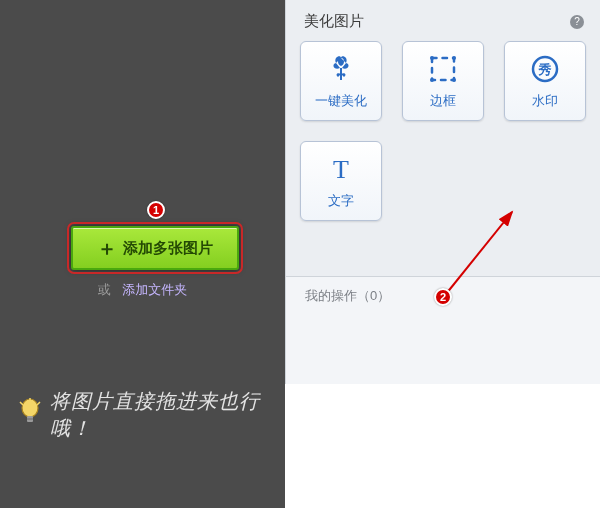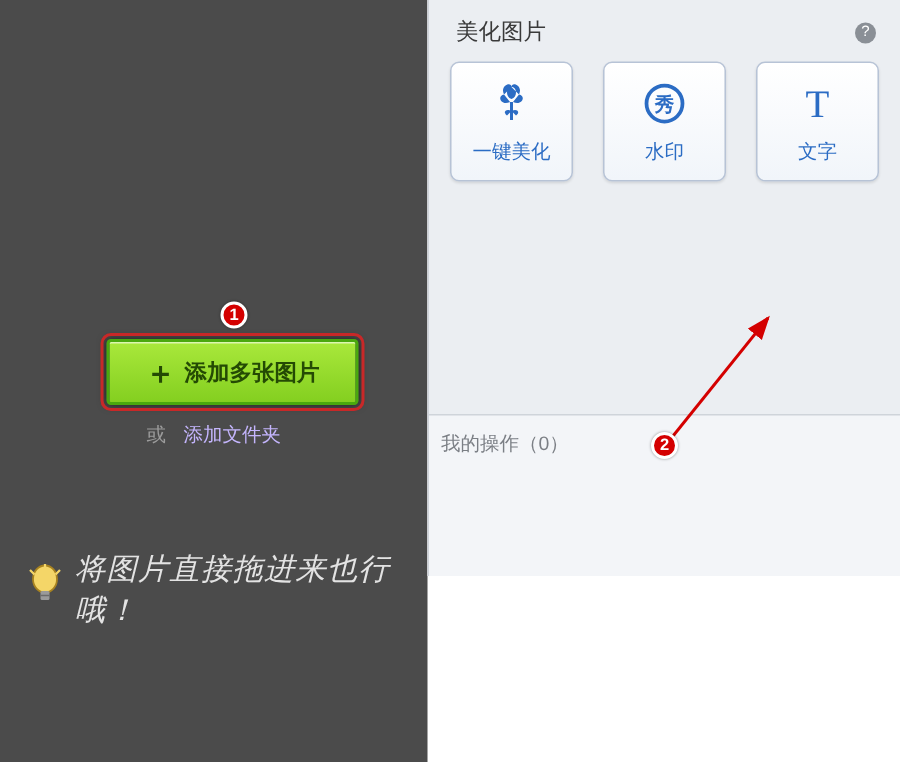--- a/index.html
+++ b/index.html
@@ -19,39 +19,39 @@
     border: 2px solid #4aa80e; border-radius: 3px;
     display: flex; align-items: center; justify-content: center; gap: 6px;
     color: #244a04; font-size: 15px; font-weight: bold; cursor: pointer;
     box-shadow: 0 0 6px rgba(0,0,0,.6), inset 0 1px 0 rgba(255,255,255,.6);
     outline: 2px solid #c82828; outline-offset: 2px;
   }
   .plus-ic { font-size: 20px; font-weight: bold; color: #244a04; }
   .folder-line { position: absolute; top: 281px; width: 100%; text-align: center; font-size: 13px; color: #cfcfcf; }
   .folder-line .or { color: #9c9c9c; margin-right: 8px; }
   .folder-line .link { color: #c4b5fd; cursor: pointer; }
-  .drag-tip { position: absolute; left: 18px; top: 366px; display: flex; align-items: center; gap: 8px; }
+  .drag-tip { position: absolute; left: 18px; top: 388px; display: flex; align-items: center; gap: 8px; }
   .drag-tip-text { font-family: "KaiTi","STKaiti",cursive; font-style: italic; font-size: 20px; color: #e3e3e3; letter-spacing: 1px; }
   .right-header { display: flex; align-items: center; justify-content: space-between; padding: 12px 16px 10px 18px; }
   .right-title { font-size: 15px; color: #3a3a3a; }
   .tips-link { display: flex; align-items: center; gap: 4px; font-size: 12px; color: #6b6f75; cursor: pointer; }
   .tips-q { width: 14px; height: 14px; border-radius: 50%; background: #8a8f96; color: #fff; font-size: 10px; display: flex; align-items: center; justify-content: center; }
   .tools-grid { padding: 0 14px; display: grid; grid-template-columns: repeat(3, 82px); grid-auto-rows: 80px; gap: 20px; justify-content: space-between; }
   .tool-btn {
     background: linear-gradient(#ffffff, #f1f5fa);
     border: 1px solid #b7c3d6; border-radius: 6px;
     box-shadow: 0 1px 2px rgba(0,0,0,.12), inset 0 1px 0 #fff;
     display: flex; flex-direction: column; align-items: center; justify-content: center;
     gap: 6px; cursor: pointer; color: #2b6cc4; font-size: 13px;
   }
   .tool-btn.hl { outline: 1px solid rgba(200,40,40,.0); }
   .tool-ic { width: 34px; height: 34px; display: flex; align-items: center; justify-content: center; }
   .myops {
     margin-top: auto; border-top: 1px solid #cfd4da; background: #f3f5f8;
-    padding: 10px 8px; font-size: 13px; color: #7b7f85; height: 108px;
+    padding: 10px 19px; font-size: 13px; color: #7b7f85; height: 108px;
   }
   
   .arrow-svg { position: absolute; pointer-events: none; z-index: 15; }
 </style>
 </head>
 <body>
 
 <div class="app">
 
   <div class="left-pane">
@@ -99,20 +99,32 @@
             <path d="M15 14 L15 26" stroke="#2b6cc4" stroke-width="2"></path>
             <path d="M15 20 C11 18 9 21 12 23" fill="#2b6cc4"></path>
             <path d="M15 20 C19 18 21 21 18 23" fill="#2b6cc4"></path>
           </svg>
         </span>
         <span>一键美化</span>
       </div>
 
 
 
+      <div class="tool-btn">
+        <span class="tool-ic">
+          <svg width="30" height="30" viewBox="0 0 30 30">
+            <rect x="4" y="4" width="22" height="22" fill="none" stroke="#2b6cc4" stroke-width="2.5" stroke-dasharray="4.5 6" stroke-linecap="round"></rect>
+            <circle cx="4" cy="4" r="2" fill="#2b6cc4"></circle>
+              <circle cx="26" cy="4" r="2" fill="#2b6cc4"></circle>
+            <circle cx="4" cy="26" r="2" fill="#2b6cc4"></circle>
+              <circle cx="26" cy="26" r="2" fill="#2b6cc4"></circle>
+          </svg>
+        </span>
+        <span>边框</span>
+      </div>
 
       <div class="tool-btn">
         <span class="tool-ic">
           <svg width="30" height="30" viewBox="0 0 30 30">
             <circle cx="15" cy="15" r="12" fill="none" stroke="#2b6cc4" stroke-width="2.5"></circle>
             <text x="15" y="20" text-anchor="middle" font-size="13" font-weight="bold" fill="#2b6cc4">秀</text>
           </svg>
         </span>
         <span>水印</span>
       </div>

